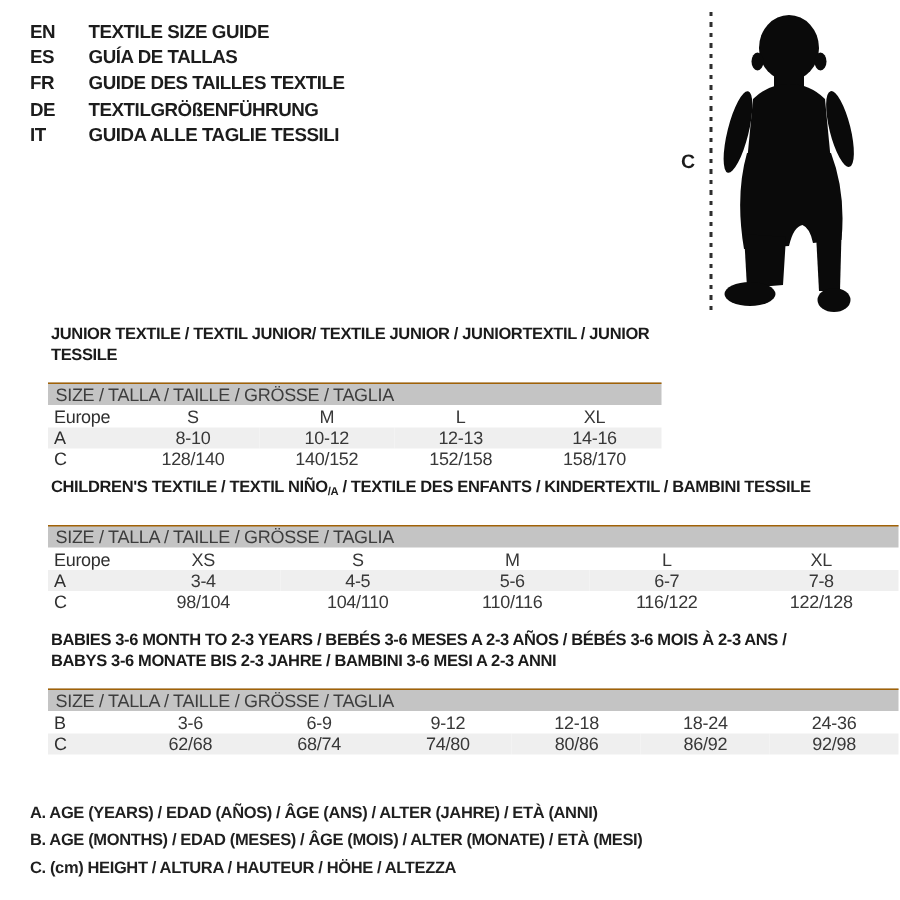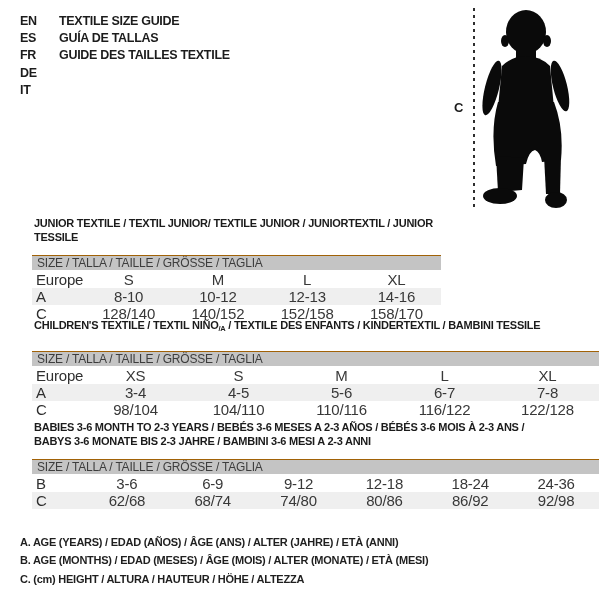--- a/index.html
+++ b/index.html
@@ -38,21 +38,21 @@
   #section-babies  .section-title { }
   .sub { font-size:7.5px; vertical-align:-2px; }
 
   .size-bar {
     height:15px; background:#c4c4c4; border-top:1px solid #a16207;
     font-size:12px; color:#3d3d3d; letter-spacing:-0.2px;
     padding:1px 0 0 5px; line-height:13px; margin-bottom:1px;
   }
   table { width:100%; border-collapse:collapse; table-layout:fixed; }
   td {
-    height:14px; padding:0; font-size:15px; color:#383838;
+    height:14px; padding:0; font-size:12px; color:#383838;
     letter-spacing:-0.2px; text-align:center; vertical-align:middle;
   }
   td:first-child { width:52px; text-align:left; padding-left:4px; color:#2f2f2f; }
   tr:nth-child(even) { background:#efefef; }
 
   
   .notes { position:absolute; top:533px; left:20px; }
   .note-line { font-size:11px; font-weight:bold; letter-spacing:-0.25px; line-height:18.3px; color:#1f1f1f; }
 </style>
 </head>
@@ -66,23 +66,25 @@
   <div class="lang-row">
     <span class="lang-code">ES</span>
     <span class="lang-title">GUÍA DE TALLAS</span>
   </div>
   <div class="lang-row">
     <span class="lang-code">FR</span>
     <span class="lang-title">GUIDE DES TAILLES TEXTILE</span>
   </div>
   <div class="lang-row">
     <span class="lang-code">DE</span>
+    <span class="lang-title">TEXTILGRÖßENFÜHRUNG</span>
   </div>
   <div class="lang-row">
     <span class="lang-code">IT</span>
+    <span class="lang-title">GUIDA ALLE TAGLIE TESSILI</span>
   </div>
 </div>
 
 <div class="figure">
   <span class="height-label">C</span>
   <div class="dotline"></div>
   <svg class="baby-svg" viewBox="0 0 100 204" xmlns="http://www.w3.org/2000/svg" fill="#0a0a0a">
     <ellipse cx="48" cy="26" rx="20" ry="22"></ellipse>
     <ellipse cx="27" cy="35" rx="4" ry="6"></ellipse>
     <ellipse cx="69" cy="35" rx="4" ry="6"></ellipse>

